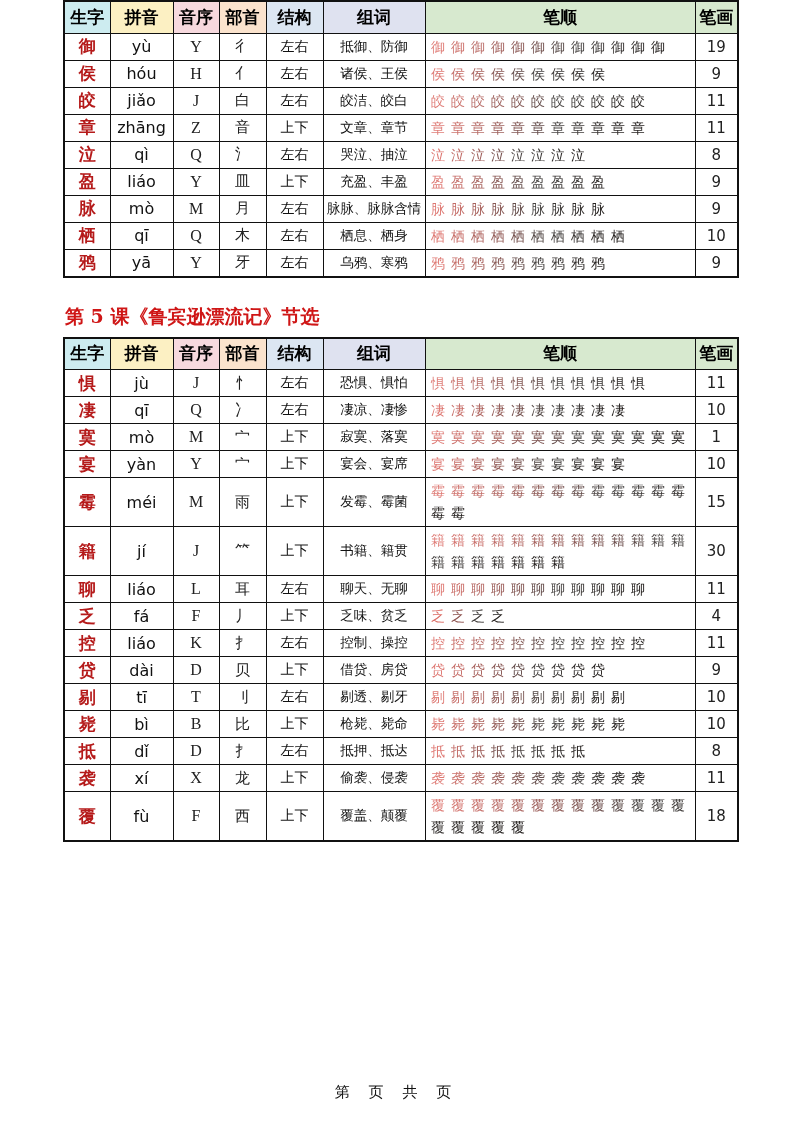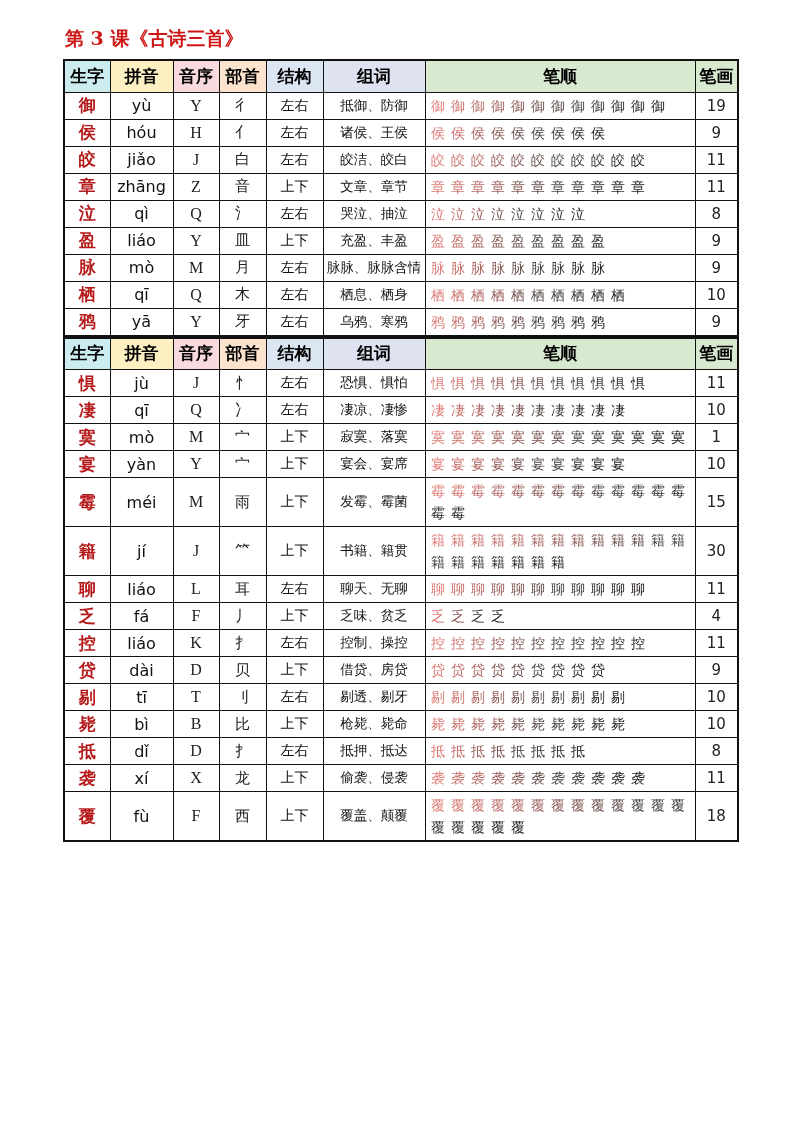--- a/index.html
+++ b/index.html
@@ -86,21 +86,20 @@
   }
 </style>
 </head>
 <body>
 
 <div class="page">
 
 
   <div class="content">
 
-    <div class="section-heading">第 3 课《古诗三首》</div>
     <table class="vocab">
         <colgroup>
           <col style="width: 46px;">
           <col style="width: 63px;">
           <col style="width: 46px;">
           <col style="width: 47px;">
           <col style="width: 57px;">
           <col style="width: 102px;">
           <col style="width: 270px;">
           <col style="width: 43px;">
@@ -204,20 +203,21 @@
             <td class="initial-cell">Y</td>
             <td class="radical-cell">牙</td>
             <td class="structure-cell">左右</td>
             <td class="words-cell">乌鸦、寒鸦</td>
             <td class="strokes-cell"><span class="stroke-glyph" style="color: rgb(200, 30, 20); opacity: 0.6;">鸦</span><span class="stroke-glyph" style="color: rgb(166, 31, 23); opacity: 0.65;">鸦</span><span class="stroke-glyph" style="color: rgb(131, 32, 25); opacity: 0.7;">鸦</span><span class="stroke-glyph" style="color: rgb(97, 33, 28); opacity: 0.75;">鸦</span><span class="stroke-glyph" style="color: rgb(62, 33, 30); opacity: 0.8;">鸦</span><span class="stroke-glyph" style="color: rgb(38, 34, 32); opacity: 0.85;">鸦</span><span class="stroke-glyph" style="color: rgb(38, 34, 32); opacity: 0.9;">鸦</span><span class="stroke-glyph" style="color: rgb(38, 34, 32); opacity: 0.95;">鸦</span><span class="stroke-glyph" style="color: rgb(38, 34, 32); opacity: 1;">鸦</span></td>
             <td class="count-cell">9</td>
           </tr>
         </tbody>
       </table>
 
+    <div class="section-heading">第 5 课《鲁宾逊漂流记》节选</div>
     <table class="vocab">
         <colgroup>
           <col style="width: 46px;">
           <col style="width: 63px;">
           <col style="width: 46px;">
           <col style="width: 47px;">
           <col style="width: 57px;">
           <col style="width: 102px;">
           <col style="width: 270px;">
           <col style="width: 43px;">
@@ -383,14 +383,15 @@
             <td class="structure-cell">上下</td>
             <td class="words-cell">覆盖、颠覆</td>
             <td class="strokes-cell"><span class="stroke-glyph" style="color: rgb(200, 30, 20); opacity: 0.58;">覆</span><span class="stroke-glyph" style="color: rgb(184, 30, 21); opacity: 0.6;">覆</span><span class="stroke-glyph" style="color: rgb(168, 31, 22); opacity: 0.63;">覆</span><span class="stroke-glyph" style="color: rgb(151, 31, 24); opacity: 0.65;">覆</span><span class="stroke-glyph" style="color: rgb(135, 32, 25); opacity: 0.68;">覆</span><span class="stroke-glyph" style="color: rgb(119, 32, 26); opacity: 0.7;">覆</span><span class="stroke-glyph" style="color: rgb(103, 32, 27); opacity: 0.73;">覆</span><span class="stroke-glyph" style="color: rgb(87, 33, 28); opacity: 0.75;">覆</span><span class="stroke-glyph" style="color: rgb(70, 33, 30); opacity: 0.78;">覆</span><span class="stroke-glyph" style="color: rgb(54, 34, 31); opacity: 0.8;">覆</span><span class="stroke-glyph" style="color: rgb(38, 34, 32); opacity: 0.83;">覆</span><span class="stroke-glyph" style="color: rgb(38, 34, 32); opacity: 0.85;">覆</span><span class="stroke-glyph" style="color: rgb(38, 34, 32); opacity: 0.88;">覆</span><span class="stroke-glyph" style="color: rgb(38, 34, 32); opacity: 0.9;">覆</span><span class="stroke-glyph" style="color: rgb(38, 34, 32); opacity: 0.93;">覆</span><span class="stroke-glyph" style="color: rgb(38, 34, 32); opacity: 0.95;">覆</span><span class="stroke-glyph" style="color: rgb(38, 34, 32); opacity: 0.98;">覆</span><span class="stroke-glyph" style="color: rgb(38, 34, 32); opacity: 1;">覆</span></td>
             <td class="count-cell">18</td>
           </tr>
         </tbody>
       </table>
 
   </div>
 
+  <div class="footer">第 页 共 页</div>
 
 </div>
 
 </body></html>

